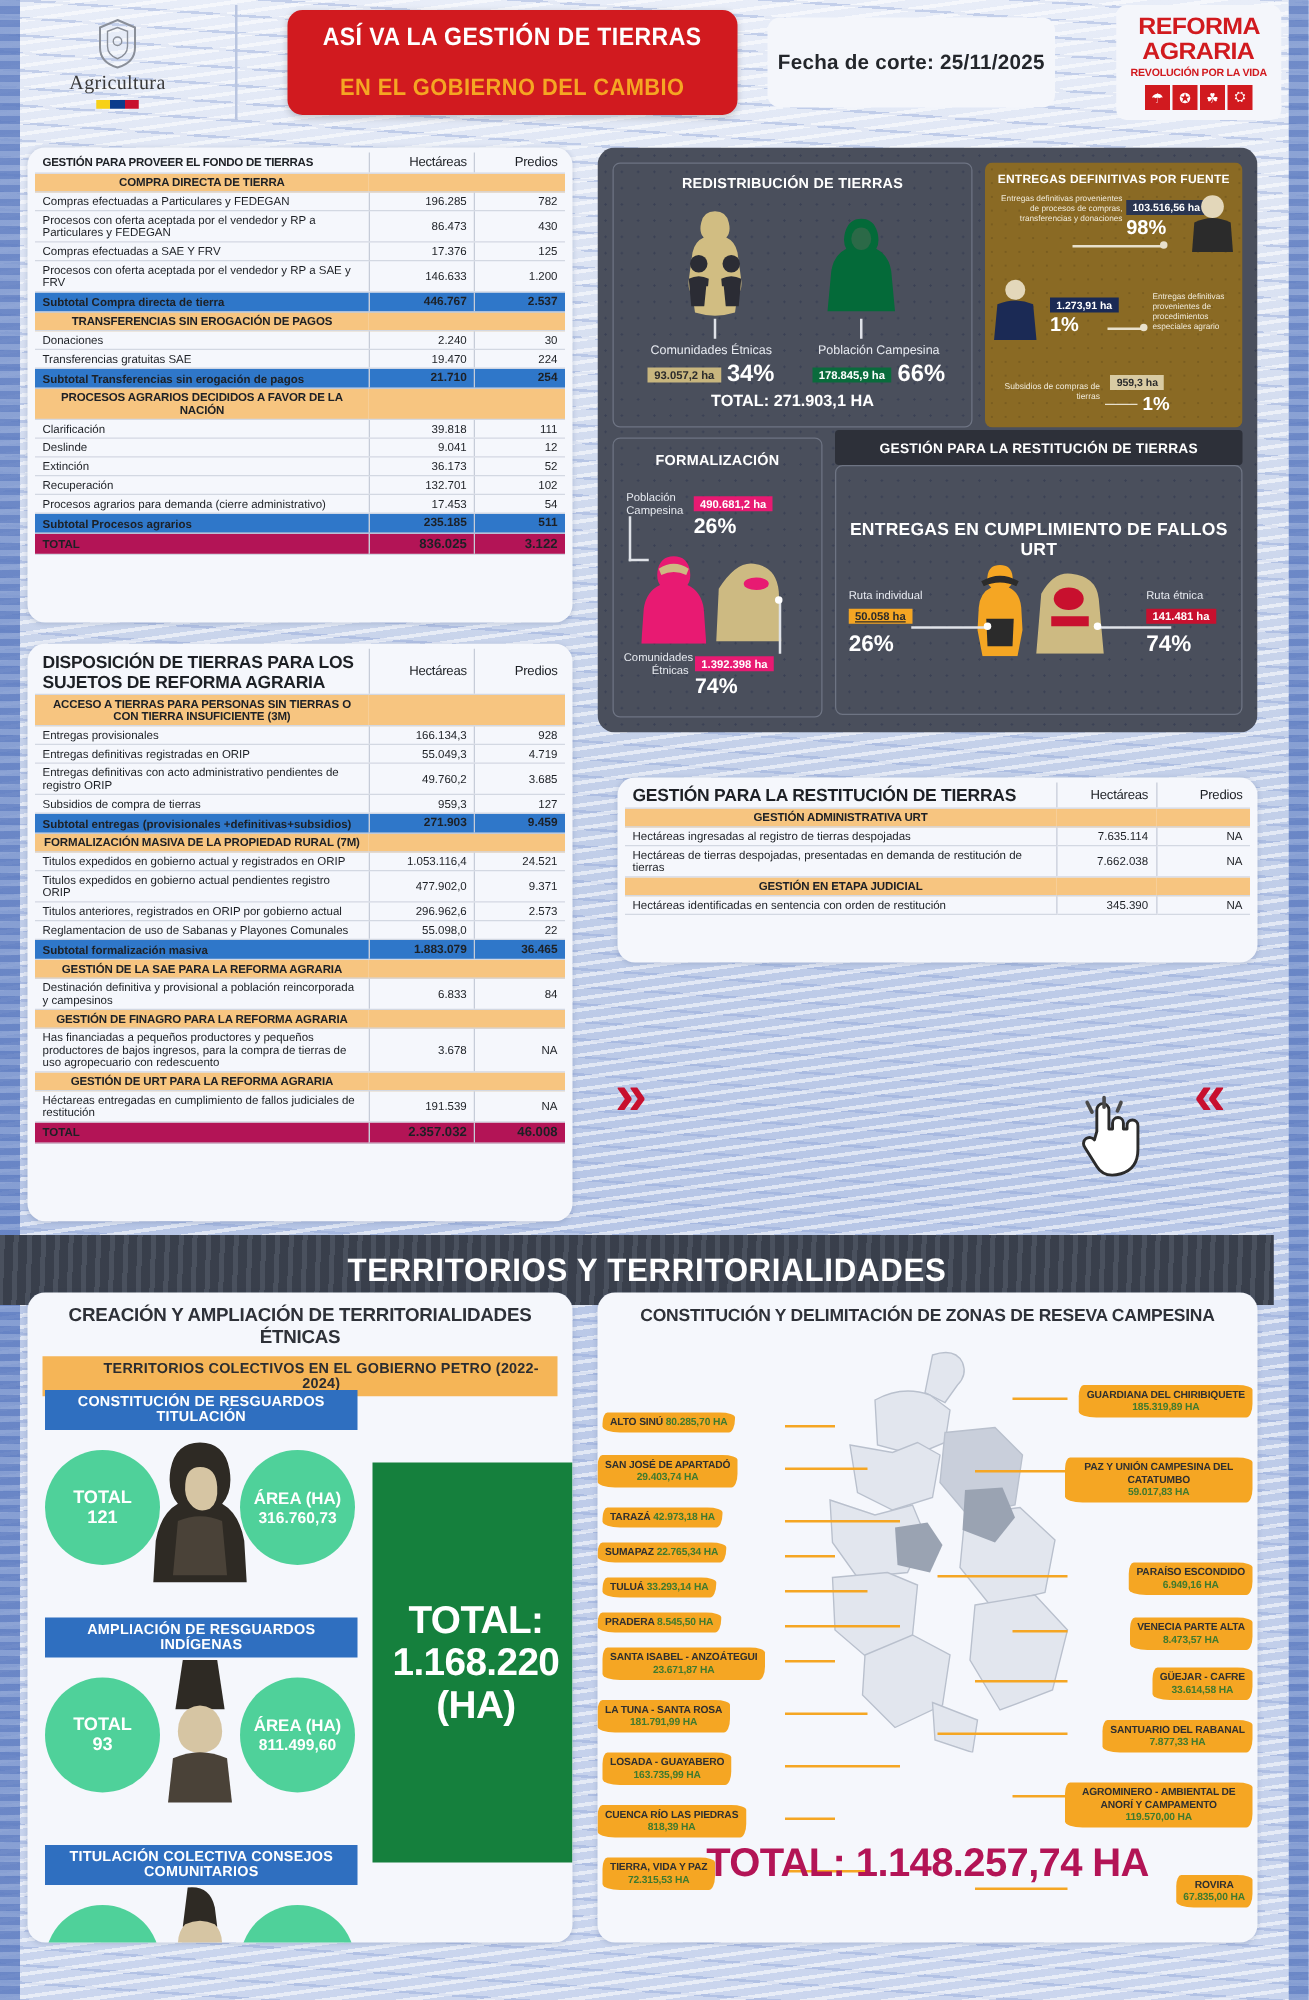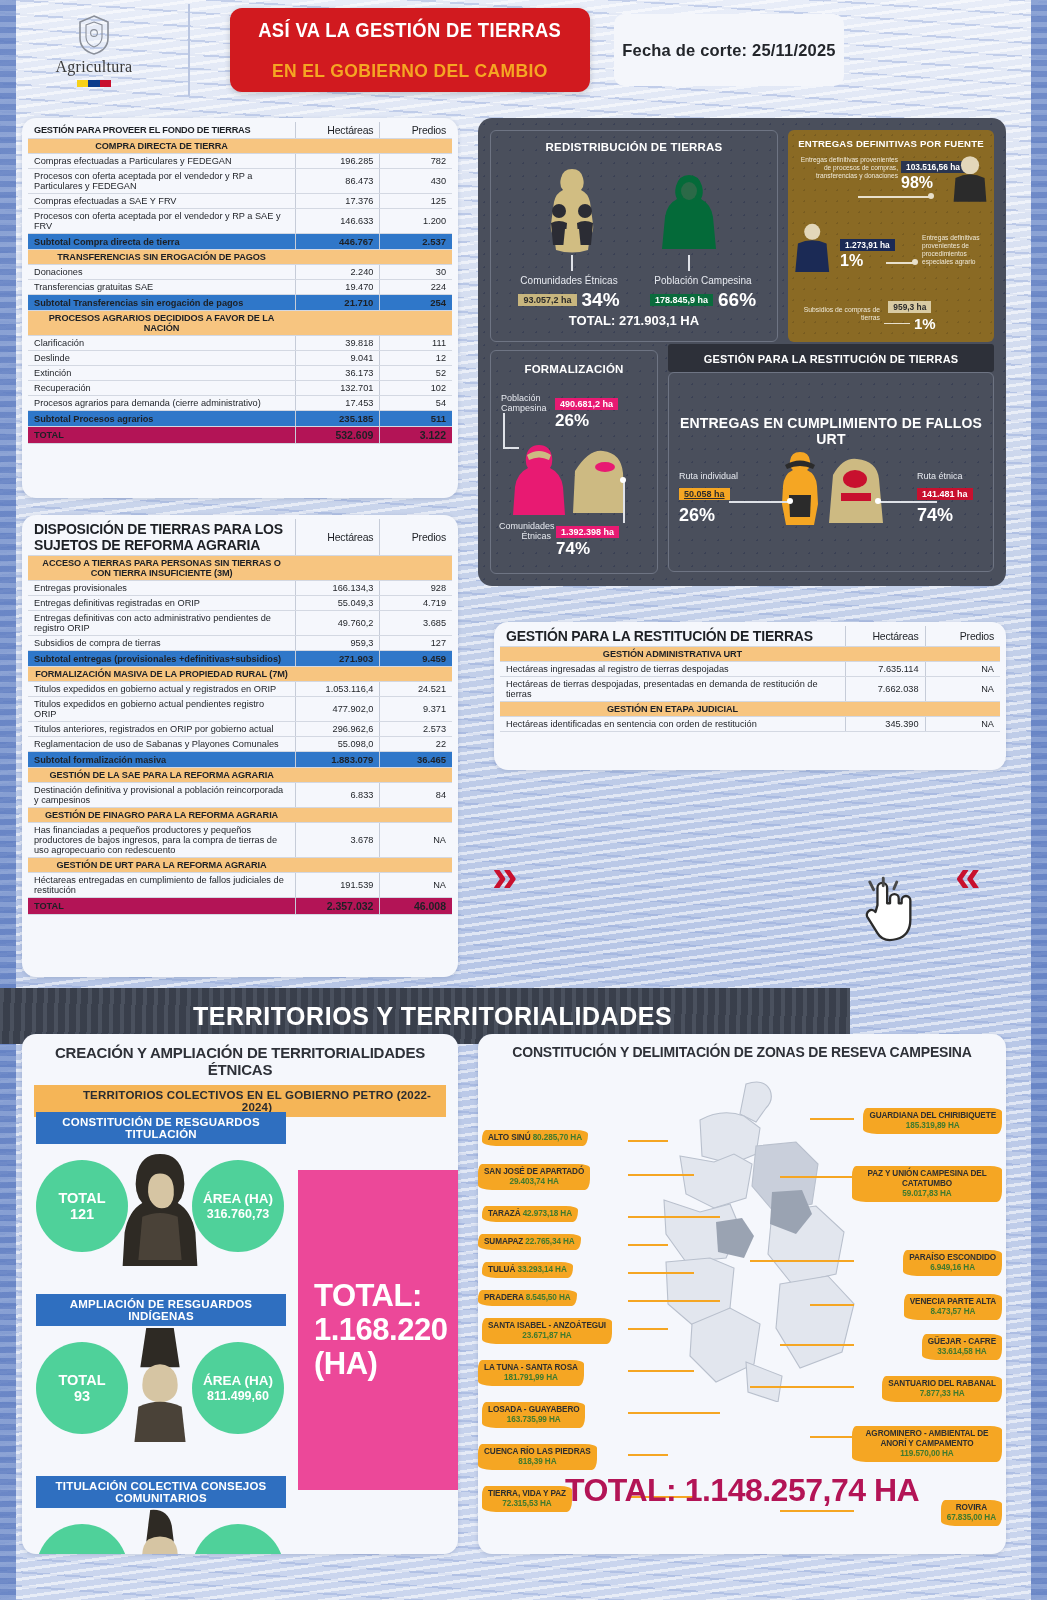--- a/index.html
+++ b/index.html
@@ -99,35 +99,35 @@
             box-shadow:0 4px 8px rgba(0,0,0,.25); overflow:hidden; }
   .banner .brush { position:absolute; left:26px; top:8px; width:268px; height:104px; background:#f5a623;
                    border-radius:6px 28px 10px 30px / 20px 8px 26px 10px; }
   .banner .tx { position:absolute; inset:0; display:flex; flex-direction:column; align-items:center; justify-content:center; gap:2px;}
   .banner .t1 { color:#fff; font-size:27px; font-weight:bold; letter-spacing:.5px; transform:scaleX(.95);}
   .banner .t2,.banner .t3 { color:#3a3c42; font-size:17px; font-weight:bold; letter-spacing:.2px; transform:scaleX(.95);}
 
   .chev { position:absolute; color:#c8102e; font-size:46px; font-weight:bold; line-height:1; }
 
   
-  .divider { position:absolute; left:0; width:850px; height:56px; background:#3f4654;
+  .divider { position:absolute; left:0; width:1019px; height:56px; background:#3f4654;
              background-image: repeating-linear-gradient(92deg, rgba(255,255,255,.06) 0 4px, rgba(0,0,0,.1) 4px 11px);
              display:flex; align-items:center; justify-content:center;padding-left:16px; }
   .divider span { color:#fff; font-size:26px; font-weight:bold; letter-spacing:.6px; transform:scaleX(.96);}
 
   
   .blue-strip { background:#2f6fc0; color:#fff; font-size:11.5px; font-weight:bold; text-align:center;
                 padding:4px 6px; letter-spacing:.2px; }
   .orange-strip { background:#f5b557; color:#2a2c30; font-size:11.5px; font-weight:bold; text-align:center;
                   padding:4px 6px; letter-spacing:.2px; }
   .bubble { width:92px; height:92px; border-radius:50%; background:#4fd19a; display:flex; flex-direction:column;
             align-items:center; justify-content:center; color:#fff; font-weight:bold; line-height:1.12; }
   .bubble .a { font-size:14.5px; } .bubble .b { font-size:14.5px; }
   .bubble.area .a { font-size:13.5px; } .bubble.area .b { font-size:12.5px; }
-  .magenta { position:absolute; background:#ec4899; display:flex; align-items:center; }
+  .magenta { position:absolute; background:#15803d; display:flex; align-items:center;text-align:center; }
   .magenta .txt { color:#fff; font-size:31px; font-weight:bold; line-height:1.1; padding-left:16px; letter-spacing:-.5px;}
 
   
   .maplabel { position:absolute; background:#f5a623; color:#2f2f2f; font-size:8.2px; font-weight:bold;
               text-align:center; padding:3px 6px; line-height:1.2; letter-spacing:-.1px;
               border-radius:4px 12px 5px 14px / 9px 4px 11px 5px; }
   .maplabel .ha { color:#3f7a2e; }
   .maptotal { position:absolute; color:#b31456; font-size:32px; font-weight:bold; letter-spacing:-.5px;}
   .dot { position:absolute; width:6px; height:6px; border-radius:50%; background:#f5a623; }
   .leader { position:absolute; background:#f5a623; }
@@ -157,20 +157,31 @@
         </div>
     </div>
 
     <div class="hdr-title">
       <div class="l1">ASÍ VA LA GESTIÓN DE TIERRAS</div>
       <div class="l2">EN EL GOBIERNO DEL CAMBIO</div>
     </div>
 
     <div class="hdr-date">Fecha de corte: 25/11/2025</div>
 
+    <div class="hdr-brand">
+      <div class="b1">REFORMA</div>
+      <div class="b2">AGRARIA</div>
+      <div class="b3">REVOLUCIÓN POR LA VIDA</div>
+      <div class="icons">
+        <span>☂</span>
+        <span>✪</span>
+        <span>☘</span>
+        <span>⛭</span>
+      </div>
+    </div>
   </div>
 
   <div class="card" style="left:22px; top:118px; width:436px; height:380px; padding:4px 6px;">
     <table class="t">
       <colgroup>
           <col style="width:63%">
           <col style="width:20%">
           <col style="width:17%">
         </colgroup>
       <tbody>
@@ -261,21 +272,21 @@
             <td class="num">17.453</td>
             <td class="num">54</td>
           </tr>
           <tr class="sub">
             <td class="lbl">Subtotal Procesos agrarios</td>
             <td class="num">235.185</td>
             <td class="num">511</td>
           </tr>
           <tr class="tot">
             <td class="lbl">TOTAL</td>
-            <td class="num">532.609</td>
+            <td class="num">836.025</td>
             <td class="num">3.122</td>
           </tr>
         </tbody>
     </table>
   </div>
 
   <div class="card" style="left:22px; top:515px; width:436px; height:462px; padding:4px 6px;">
     <table class="t">
       <colgroup>
           <col style="width:63%">

